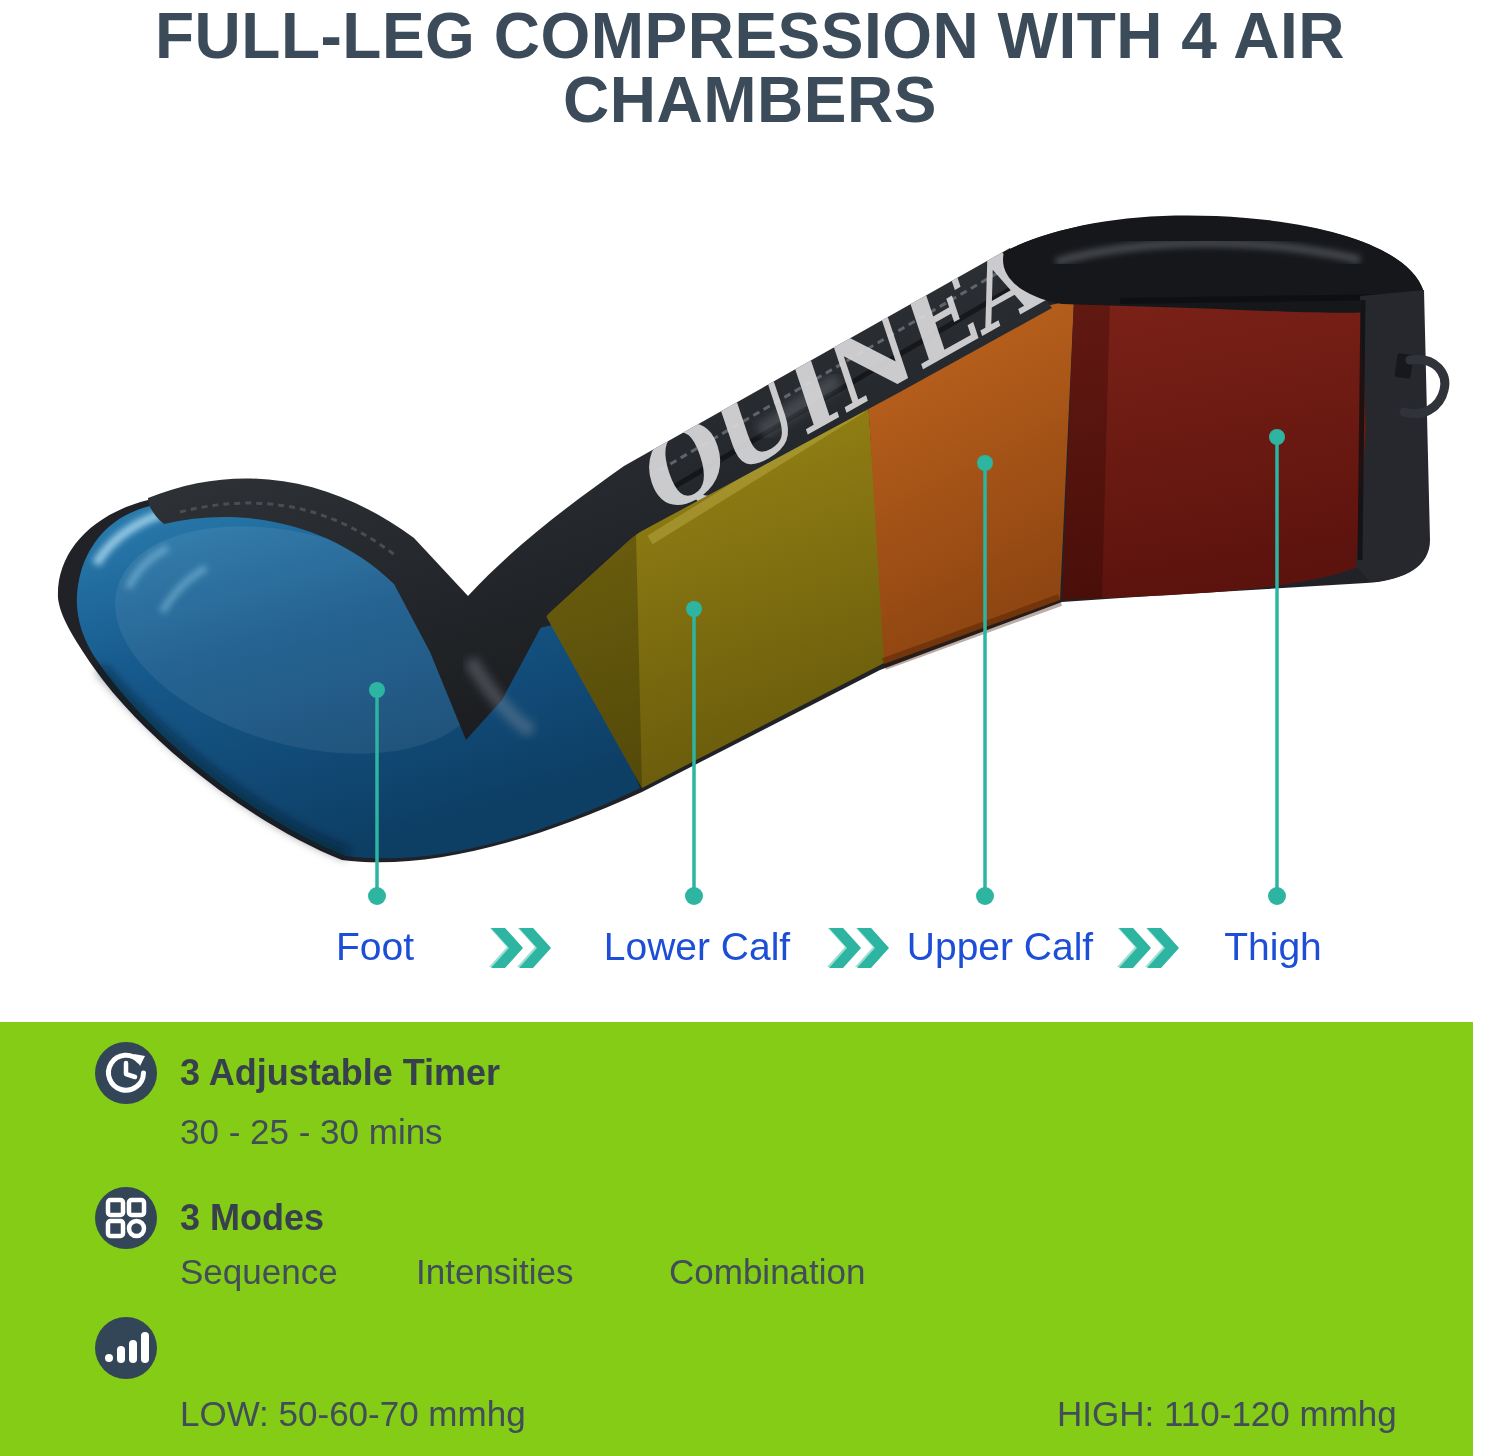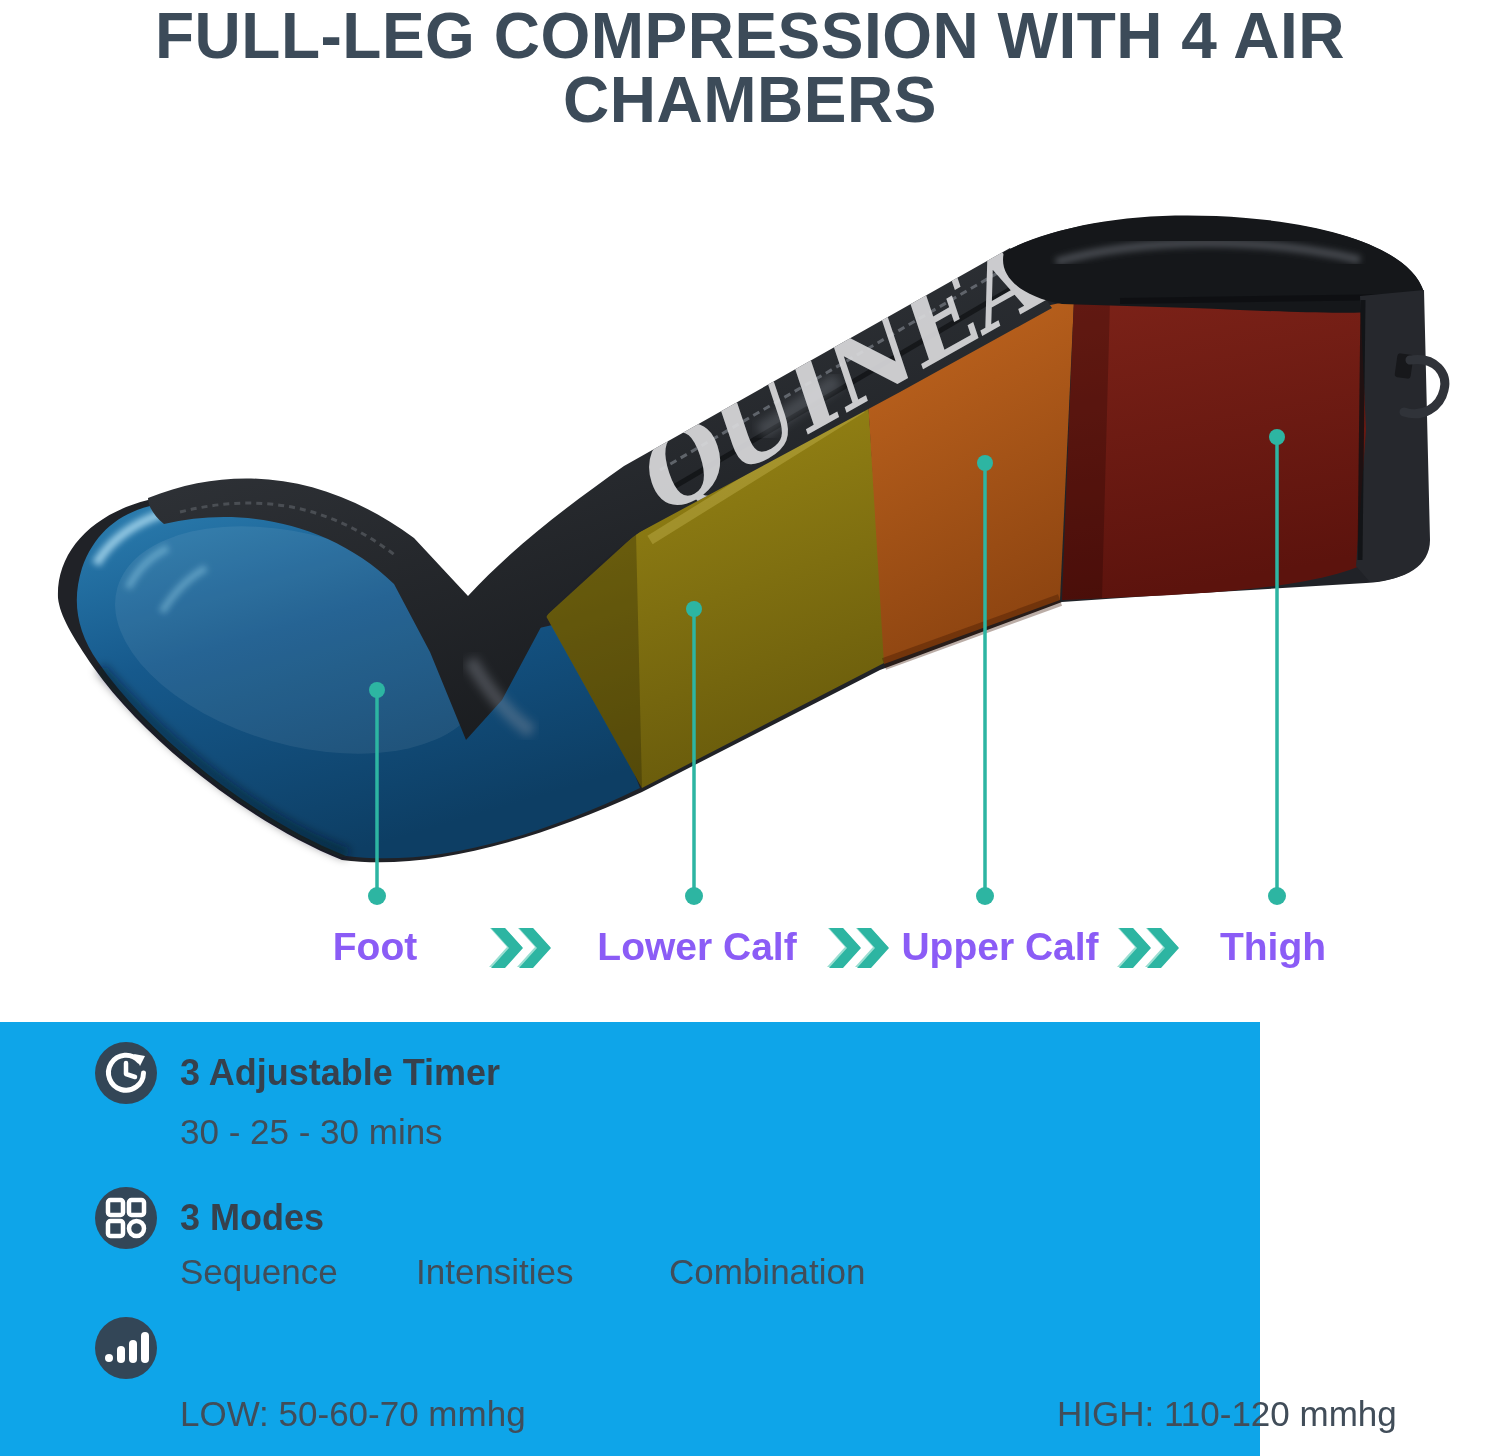--- a/index.html
+++ b/index.html
@@ -7,24 +7,24 @@
         font-family:"Liberation Sans",sans-serif;}
   
   .headline{position:absolute;top:4px;left:0;width:1500px;text-align:center;
             font-size:64px;font-weight:700;letter-spacing:.5px;color:#3c4b59;line-height:1.0;}
   .subheadline{position:absolute;top:80px;left:50%;transform:translateX(-50%);width:1230px;
                text-align:center;font-size:33px;font-weight:400;color:#45535f;line-height:54px;}
   
   .product-svg{position:absolute;left:0;top:0;width:1500px;height:1456px;}
   
   .seq-label{position:absolute;top:926px;transform:translateX(-50%);font-size:39px;
-             font-weight:700;color:#8b5cf6;line-height:42px;white-space:nowrap;}
+             font-weight:400;color:#1d4ed8;line-height:42px;white-space:nowrap;}
   .chev-group{position:absolute;top:928px;}
   
-  .features-panel{position:absolute;left:0;top:1022px;width:1260px;height:434px;background:#0ea5e9;}
+  .features-panel{position:absolute;left:0;top:1022px;width:1473px;height:434px;background:#84cc16;}
   .feat-icon{position:absolute;left:94px;}
   .feat-title{position:absolute;left:180px;font-size:36px;font-weight:700;color:#36414d;
               line-height:42px;white-space:nowrap;}
   .feat-detail{position:absolute;font-size:35px;font-weight:400;color:#414d59;
                line-height:42px;white-space:nowrap;}
 </style>
 </head>
 <body>
 
 <div class="page">

